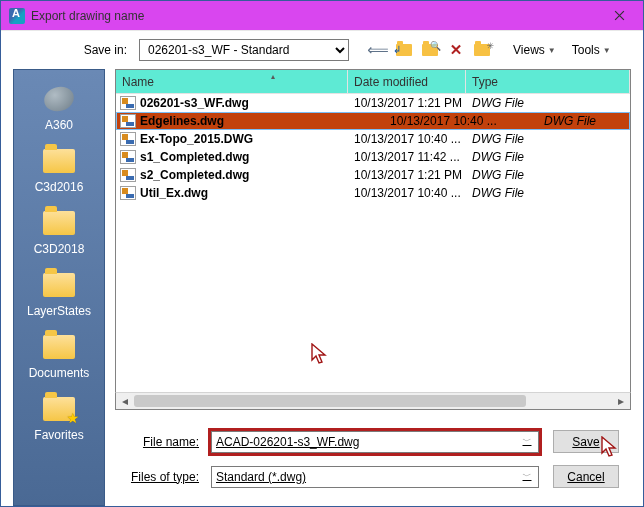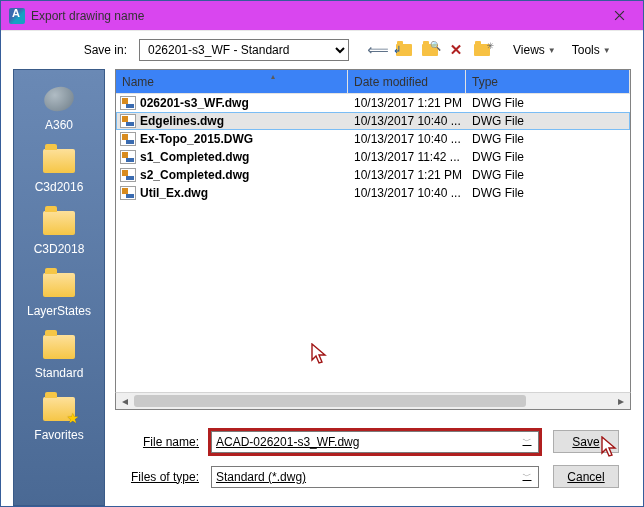--- a/index.html
+++ b/index.html
@@ -36,33 +36,33 @@
 .side-item .ico { width: 36px; height: 30px; display: flex; align-items: center; justify-content: center; position: relative; }
 .a360 { width: 30px; height: 24px; background: radial-gradient(ellipse at 40% 30%, #b0bcc4, #6f7e89); border-radius: 50%; transform: rotate(-15deg); }
 .bigfolder { width: 32px; height: 24px; background: linear-gradient(#fde09a,#f6c646); border-radius: 2px; position: relative; }
 .bigfolder::before { content: ""; position: absolute; top: -5px; left: 2px; width: 12px; height: 6px; background: #f6c646; border-radius: 2px 2px 0 0; }
 .star-overlay { position: absolute; right: -2px; bottom: -2px; color: #ffcc00; font-size: 14px; text-shadow: 0 0 1px #8a6a00; }
 .clock-overlay { position: absolute; right: -5px; top: -5px; width: 16px; height: 16px; border-radius: 50%; background: #e8f0f8; border: 1px solid #7a8da3; }
 .clock-overlay::after { content: ""; position: absolute; left: 7px; top: 3px; width: 1px; height: 5px; background: #3a5b88; box-shadow: 2px 3px 0 0 #3a5b88; transform-origin: bottom; }
 
 .filepane { flex: 1; display: flex; flex-direction: column; min-width: 0; }
 .list-wrap { flex: 1; border: 1px solid #828282; border-bottom: none; background: #fff; overflow: hidden; display: flex; flex-direction: column; position: relative; }
-.list-header { display: flex; height: 24px; background: #3b82f6; border-bottom: 1px solid #e3e3e3; }
+.list-header { display: flex; height: 24px; background: #5eead4; border-bottom: 1px solid #e3e3e3; }
 .list-header .col { padding: 4px 6px; border-right: 1px solid #e3e3e3; color: #333; display: flex; align-items: center; gap: 4px; }
 .col-name { width: 232px; }
 .col-date { width: 118px; }
 .col-type { flex: 1; }
 .sort-ind { display: flex; justify-content: center; height: 0; }
 .sort-ind span { position: relative; top: 2px; left: -100px; font-size: 8px; color: #5a5a5a; }
 .rows { flex: 1; overflow: hidden; }
 .row { display: flex; height: 18px; align-items: center; }
-.row.sel { background: #e5e5e5; outline: 1px solid #7abdf5; outline-offset: -1px; }
+.row.sel { background: #c2410c; outline: 1px solid #7abdf5; outline-offset: -1px; gap: 36px; }
 .row .c-name { width: 232px; padding-left: 4px; display: flex; align-items: center; gap: 4px; overflow: hidden; white-space: nowrap; font-weight: bold; }
 .row .c-date { width: 118px; padding-left: 6px; white-space: nowrap; overflow: hidden; }
-.row .c-type { flex: 1; padding-left: 6px; }
+.row .c-type { flex: 1; padding-left: 6px; font-style: italic; }
 .dwg-icon { width: 16px; height: 14px; background: #fff; border: 1px solid #a0a0a0; position: relative; flex: 0 0 auto; }
 .dwg-icon::before { content: ""; position: absolute; left: 1px; top: 1px; width: 6px; height: 6px; background: #d88b1e; }
 .dwg-icon::after { content: ""; position: absolute; right: 1px; bottom: 1px; width: 8px; height: 4px; background: #3a6bb0; }
 .hscroll { height: 18px; border: 1px solid #828282; border-top: 1px solid #d4d4d4; background: #efefef; display: flex; align-items: center; }
 .hscroll .arrow { width: 18px; height: 100%; display: flex; align-items: center; justify-content: center; color: #606060; }
 .hscroll .track { flex: 1; height: 100%; background: #efefef; position: relative; }
 .hscroll .thumb { position: absolute; left: 0; top: 2px; height: 12px; width: 82%; background: #c9c9c9; border-radius: 3px; }
 
 .cursor { position: absolute; width: 0; height: 0; z-index: 5; }
 .cursor svg { position: absolute; left: 0; top: 0; }
@@ -151,21 +151,21 @@
         <div class="side-item">
           <div class="ico">
             <div class="bigfolder"></div>
           </div>
           <div>LayerStates</div>
         </div>
         <div class="side-item">
           <div class="ico">
             <div class="bigfolder"></div>
           </div>
-          <div>Standard</div>
+          <div>Documents</div>
         </div>
         <div class="side-item">
           <div class="ico">
             <div class="bigfolder"></div>
             <span class="star-overlay">★</span>
           </div>
           <div>Favorites</div>
         </div>
       </div>
 

